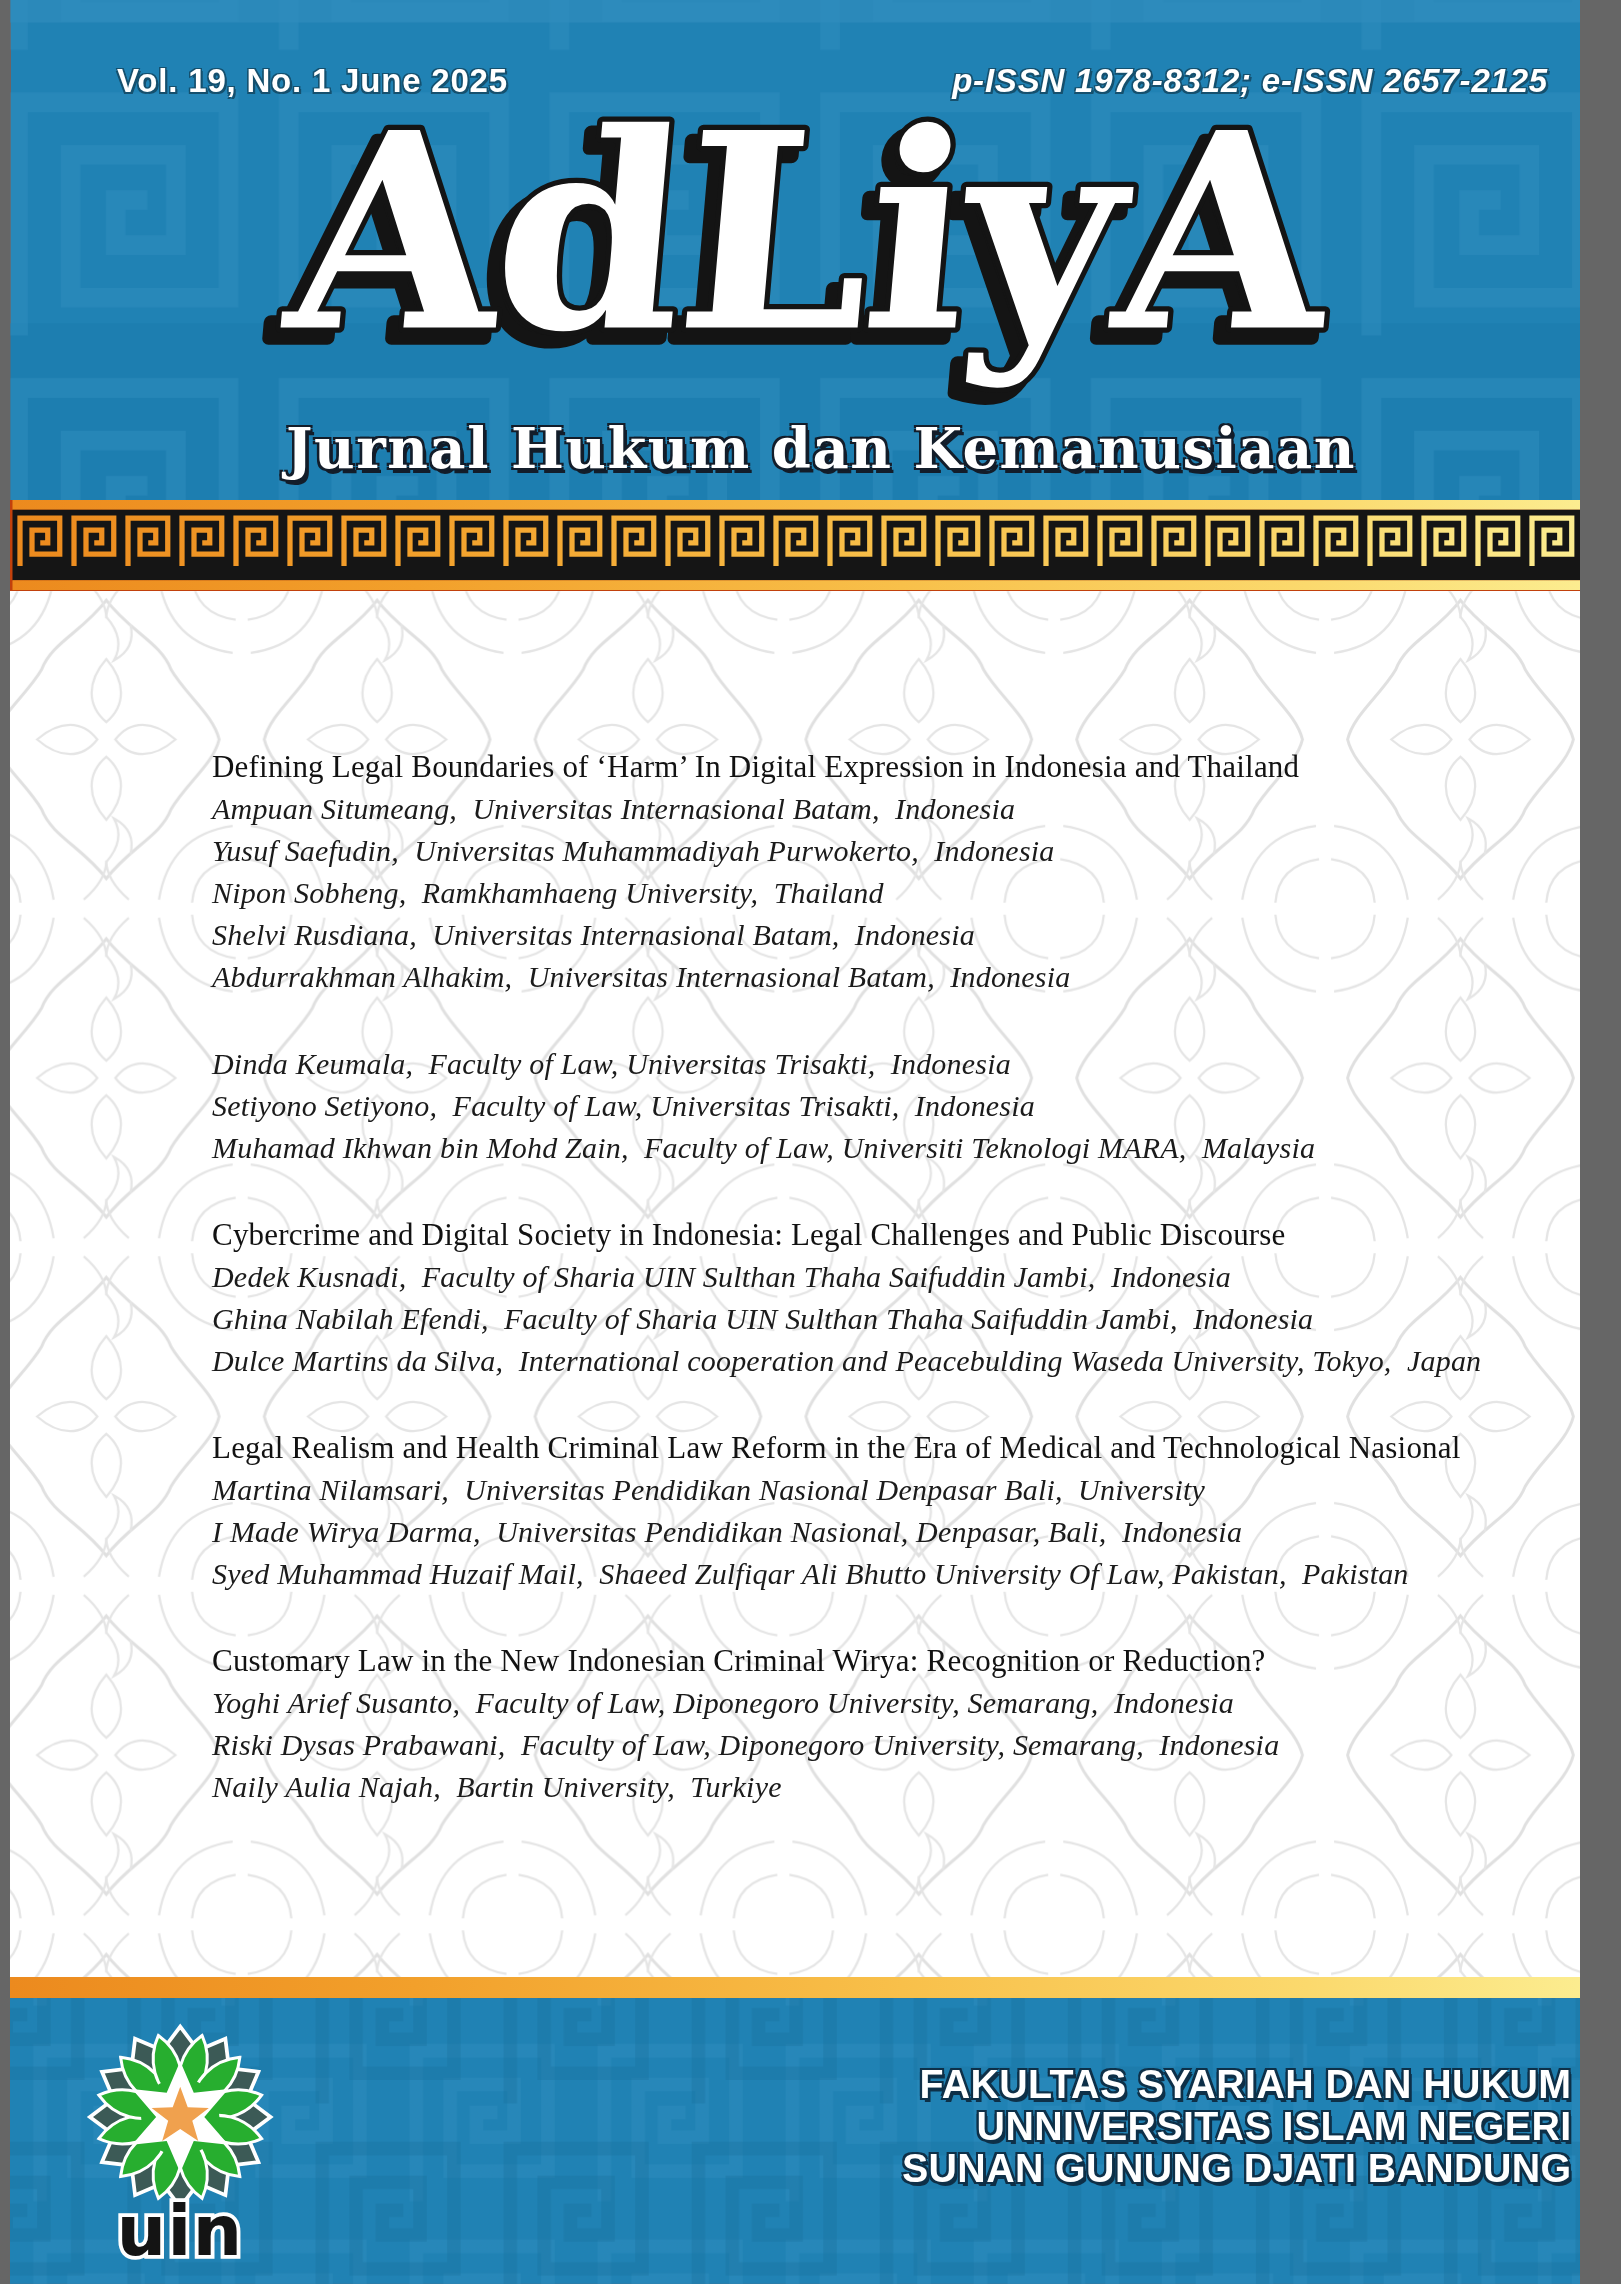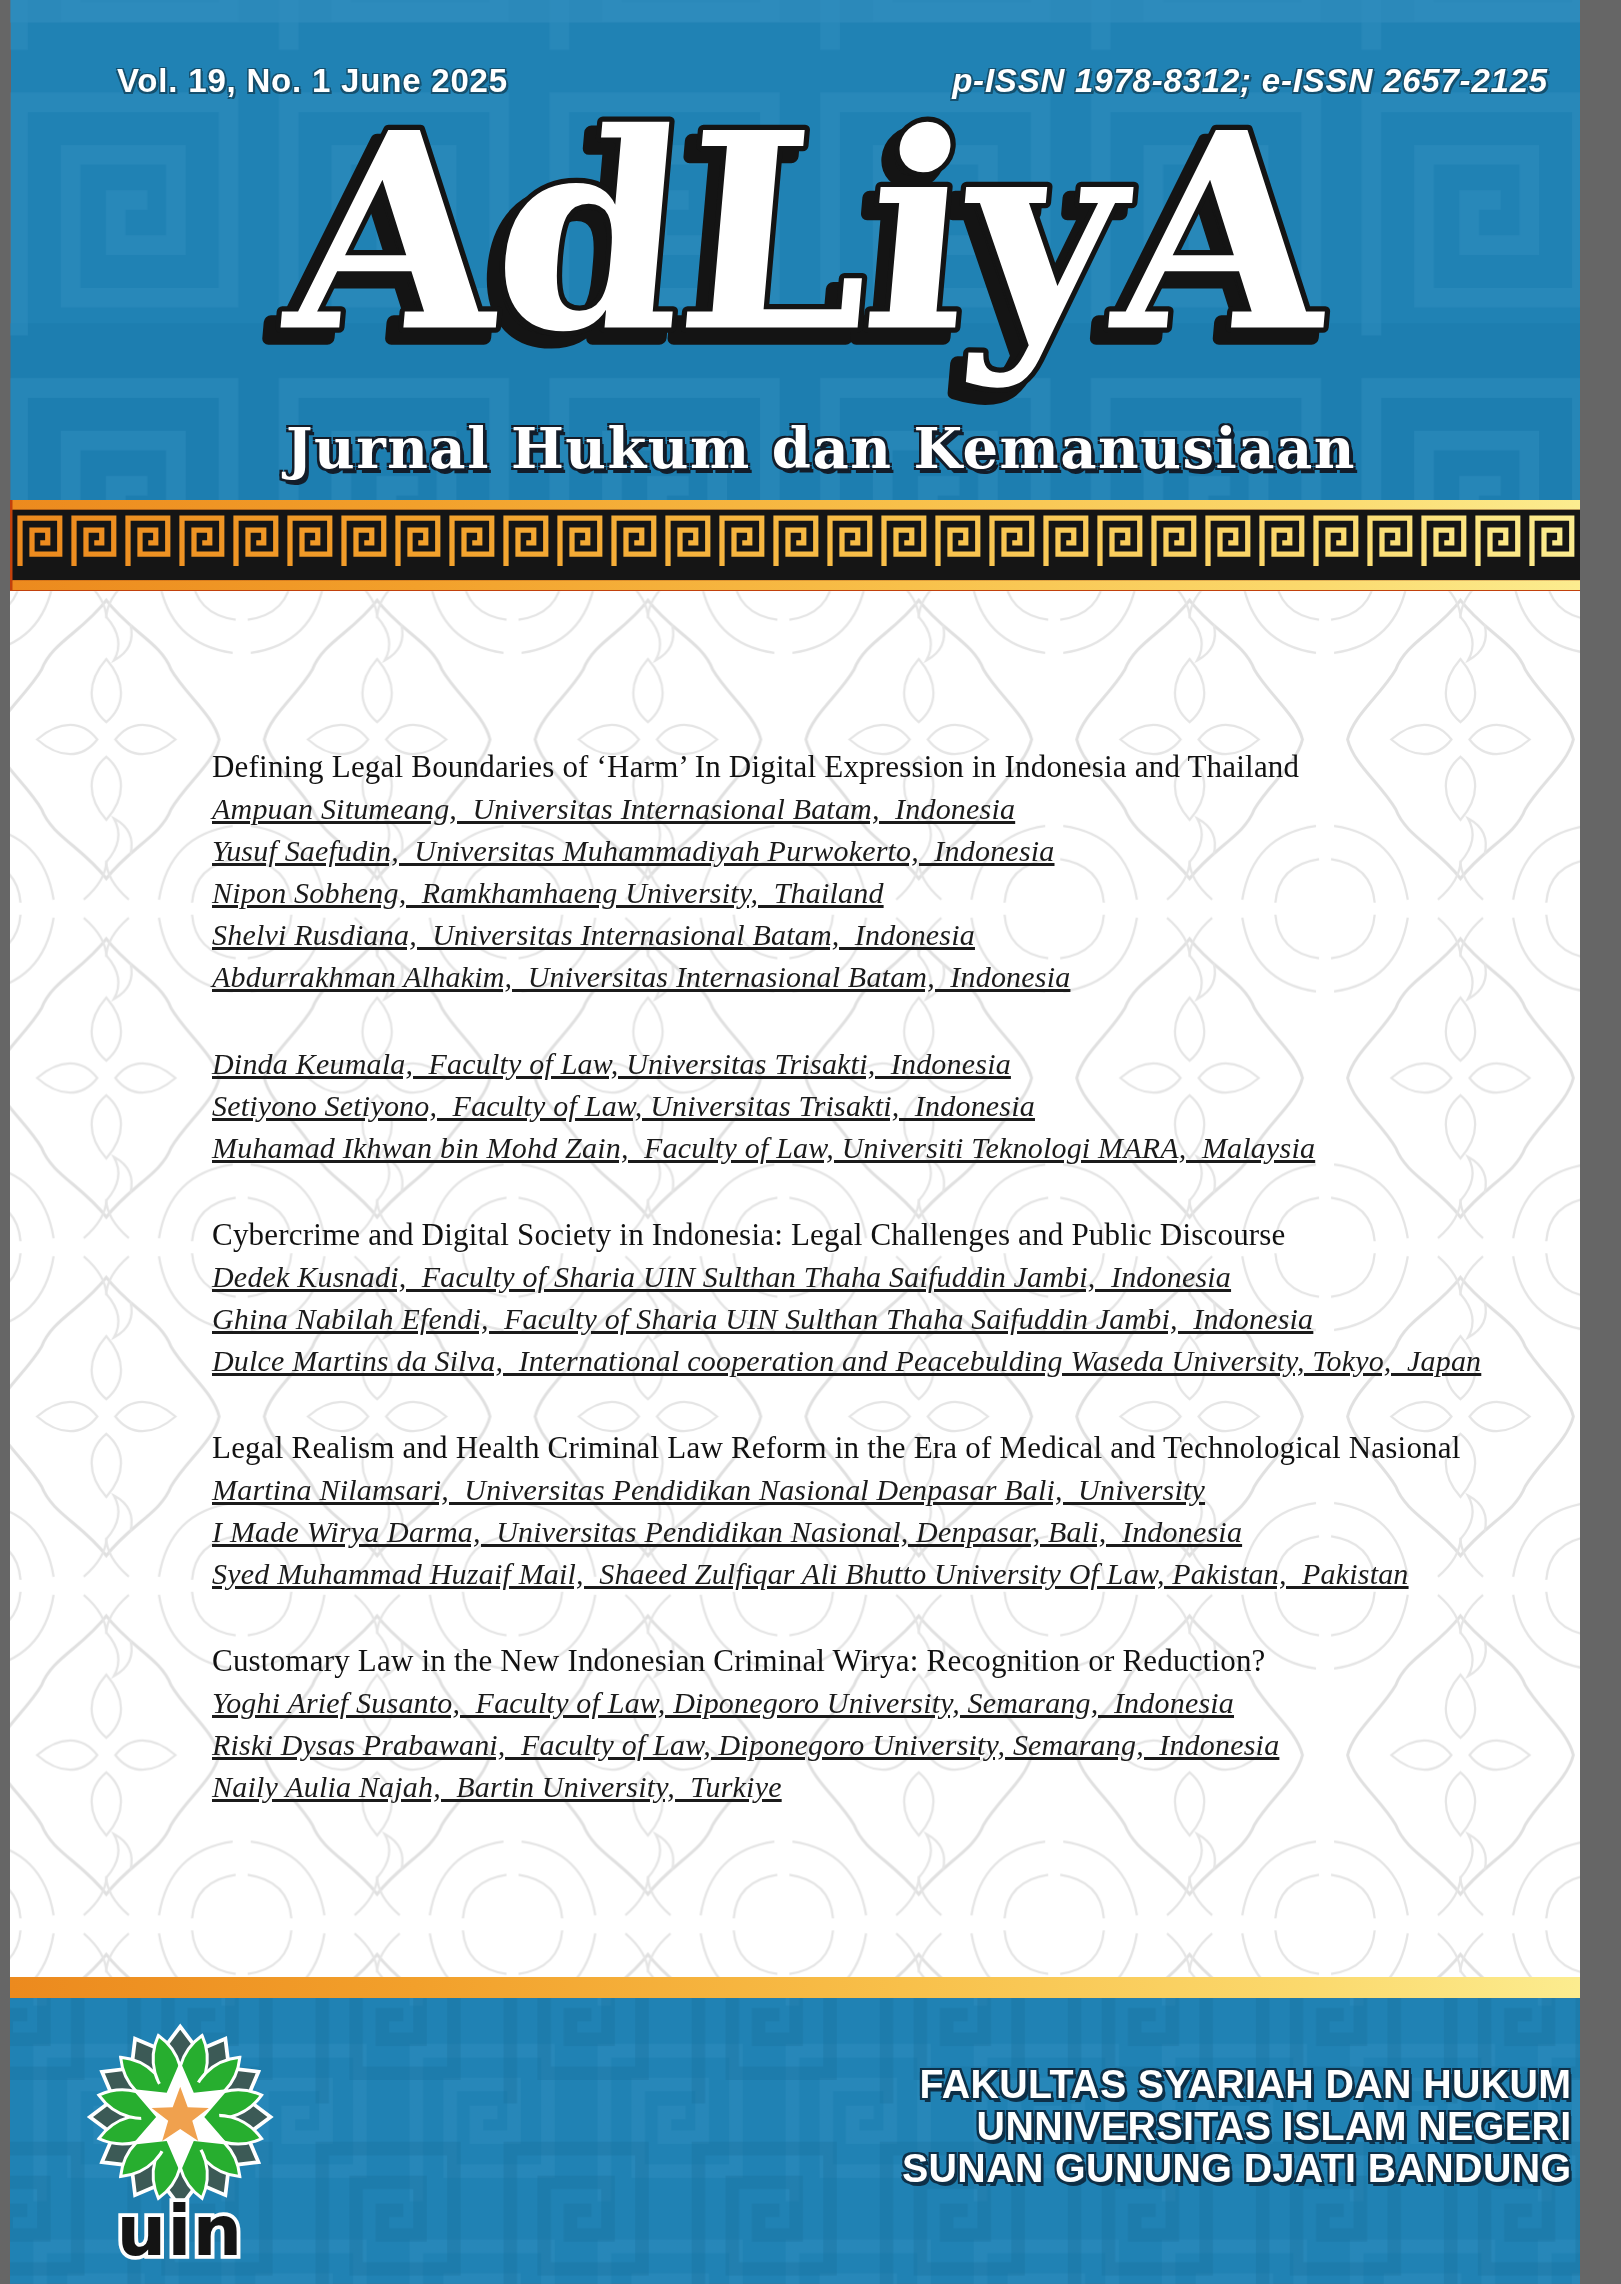--- a/index.html
+++ b/index.html
@@ -38,21 +38,21 @@
     position:absolute; left:202px; top:155px; width:1286px;
     font-family:"Liberation Serif", serif; color:#141414;
   }
   .article { margin:0 0 45px 0; }
   .article-title {
     font-weight:normal; font-size:31px; line-height:42px; color:#121212;
     letter-spacing:0.2px;
   }
   .author-line {
     font-style:italic; font-size:30px; line-height:42px; color:#1b1b1b;
-    white-space:pre-wrap; letter-spacing:0.2px;text-decoration:underline;
+    white-space:pre-wrap; letter-spacing:0.2px;
   }
   
   .orange-band {
     position:absolute; top:1977px; left:0; width:1622px; height:21px;
     background:linear-gradient(90deg,#ec8a1e 0%,#f2a02b 25%,#f8c04a 55%,#fbd96d 80%,#fcf096 100%);
   }
   .footer { position:absolute; top:1998px; left:0; width:1622px; height:286px; }
   .footer svg.bg { position:absolute; inset:0; }
   .footer-lines {
     position:absolute; top:65px; right:60px; text-align:right;

